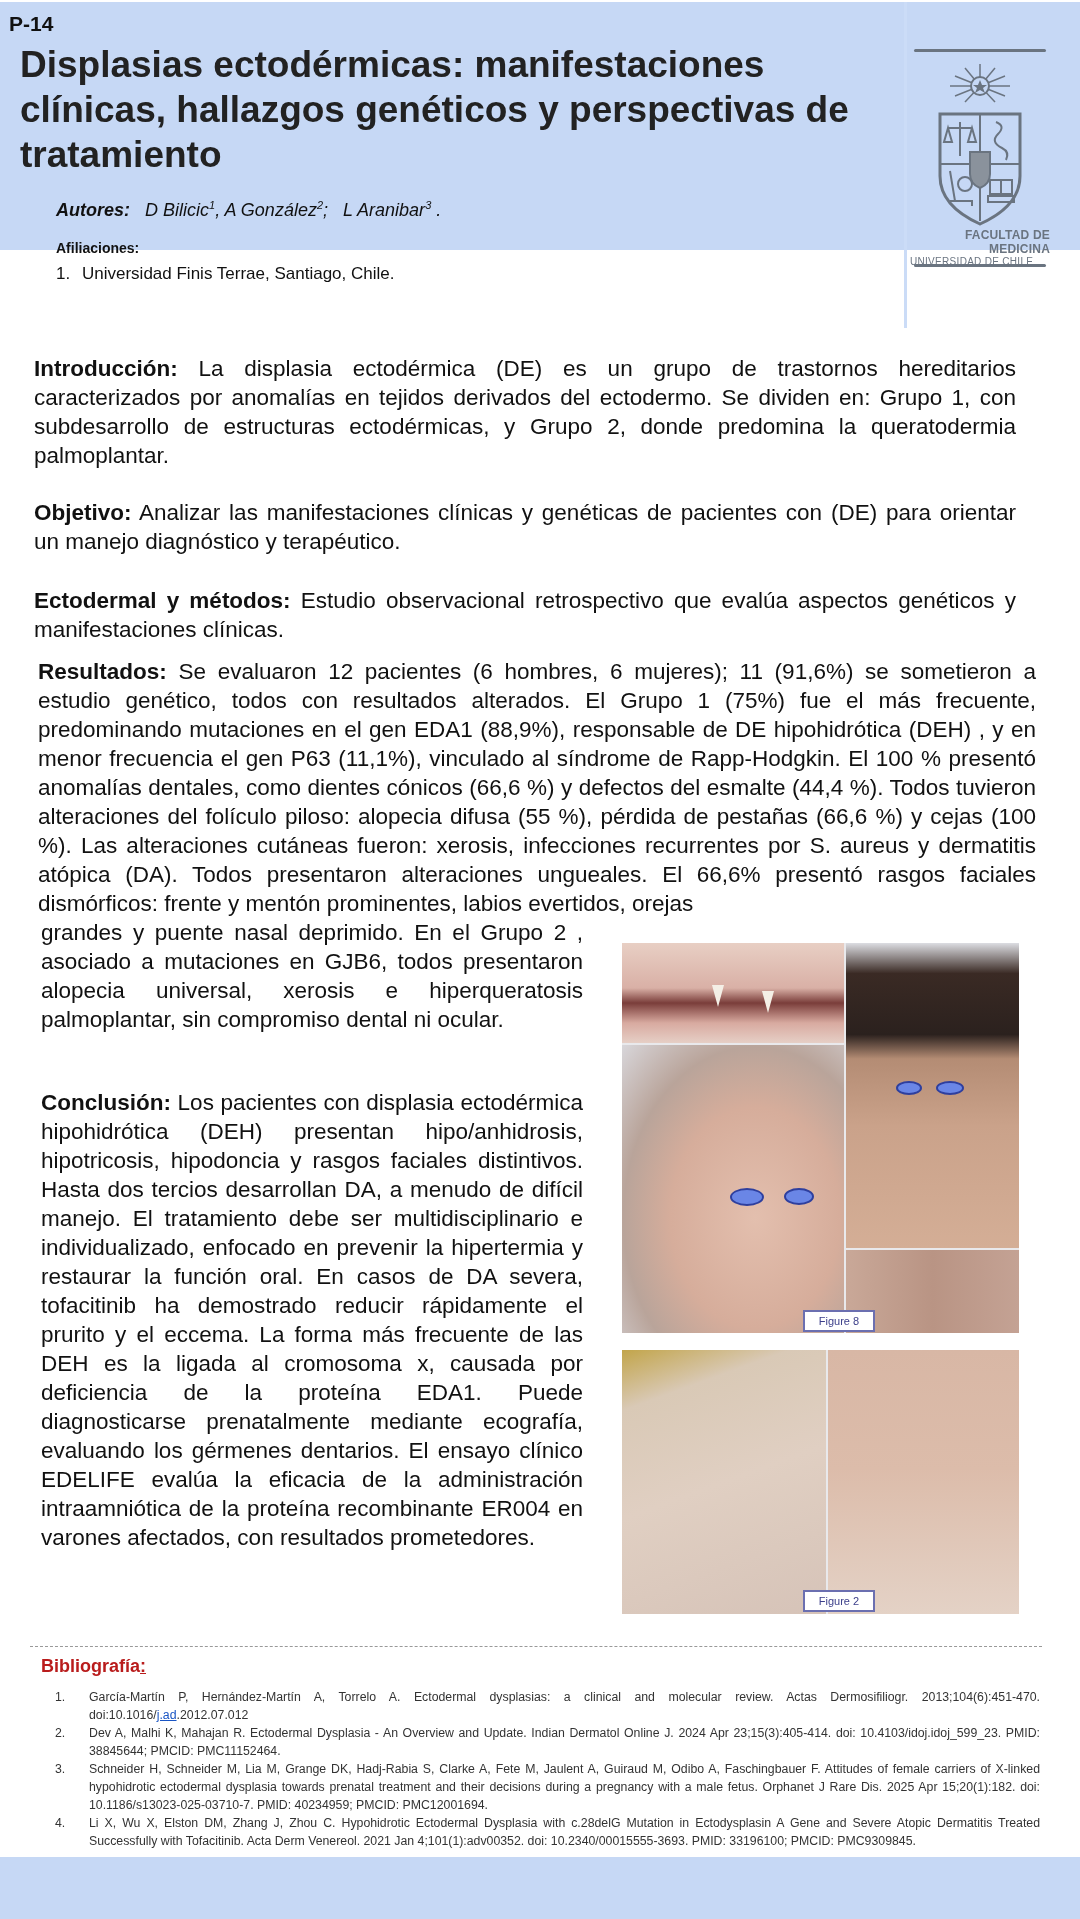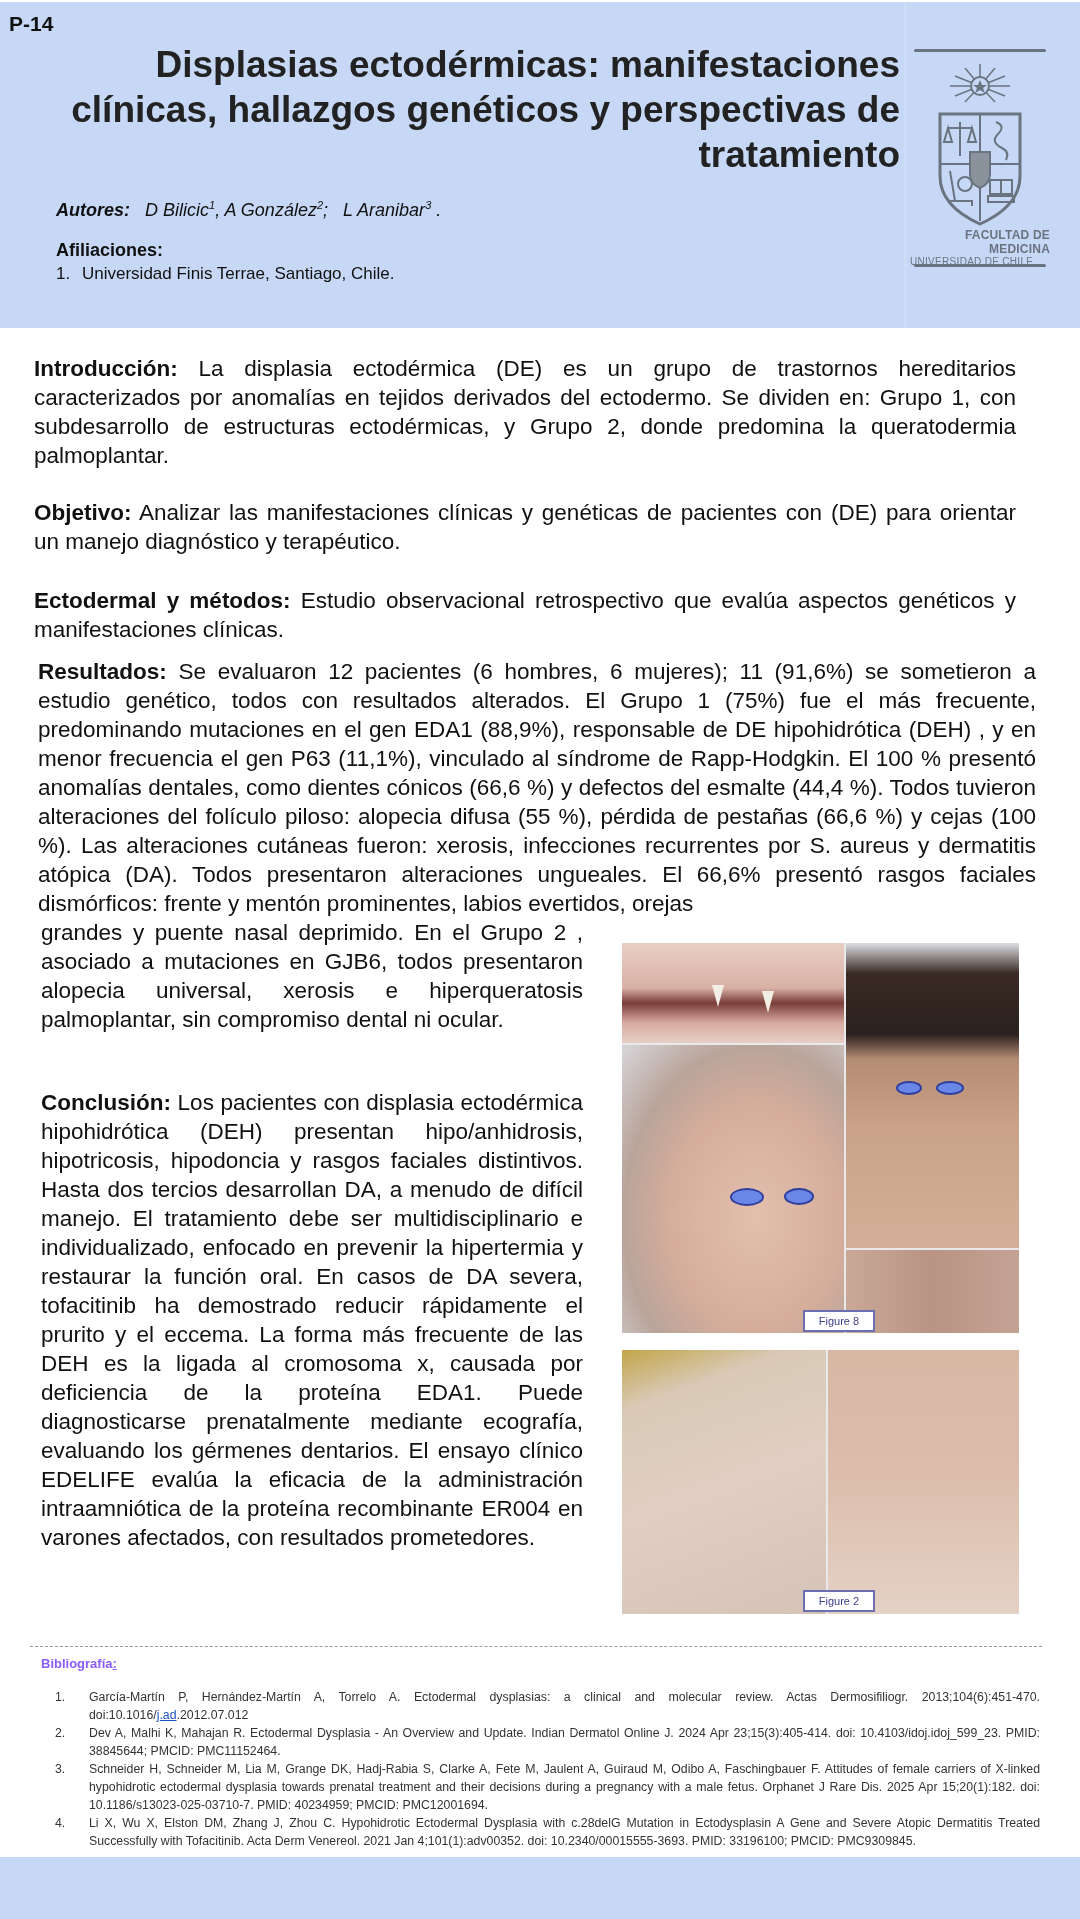--- a/index.html
+++ b/index.html
@@ -1,42 +1,42 @@
 <!DOCTYPE html>
 <html><head>
 <meta charset="utf-8">
 <style>
   html, body { margin: 0; padding: 0; }
   body {
     width: 1080px; height: 1919px; position: relative; overflow: hidden;
     background: #ffffff; font-family: "Liberation Sans", sans-serif; color: #111;
   }
   .header {
-    position: absolute; left: 0; top: 2px; width: 1080px; height: 326px;
+    position: absolute; left: 0; top: 2px; width: 1080px; height: 248px;
     background: #c6d8f5;
   }
   .header-divider {
     position: absolute; left: 904px; top: 0; width: 3px; height: 326px;
     background: #cbdcf7;
   }
   .poster-code {
     position: absolute; left: 9px; top: 10px; font-weight: bold; font-size: 21px; color: #111;
   }
   .title {
-    position: absolute; left: 20px; top: 40px; width: 880px; text-align: right;
+    position: absolute; left: 20px; top: 40px; width: 880px; text-align: left;
     font-weight: bold; font-size: 37px; line-height: 45px; color: #222;
     margin: 0;
   }
   .authors {
     position: absolute; left: 56px; top: 197px; font-size: 18px; font-style: italic; color: #111;
   }
   .authors .lbl { font-weight: bold; margin-right: 10px; }
   .authors sup { font-size: 11px; }
   .affil-label {
-    position: absolute; left: 56px; top: 238px; font-weight: bold; font-size: 18px;
+    position: absolute; left: 56px; top: 238px; font-weight: bold; font-size: 14px;
   }
   .affil-list {
     position: absolute; left: 56px; top: 260px; font-size: 17px; line-height: 23px; margin: 0; padding: 0; list-style: none;
   }
   .affil-list li span.num { display: inline-block; width: 26px; }
 
   .logo {
     position: absolute; left: 910px; top: 40px; width: 168px; height: 240px;
   }
   .logo .rule { position: absolute; left: 4px; width: 132px; height: 3px; background: #6a7480; border-radius: 2px; }
@@ -63,21 +63,21 @@
   .fig-label {
     position: absolute; background: #fff; border: 2px solid #6b6fb0; color: #3c3f8a;
     font-size: 11px; text-align: center; line-height: 18px;
   }
   .eye { position: absolute; background: #6a86e6; border: 2px solid #2e3f9e; border-radius: 50%; }
 
   .dash {
     position: absolute; left: 30px; top: 1646px; width: 1012px; height: 0; border-top: 1px dashed #999;
   }
   .biblio-title {
-    position: absolute; left: 41px; top: 1656px; font-weight: bold; font-size: 13px; color: #8b5cf6;
+    position: absolute; left: 41px; top: 1656px; font-weight: bold; font-size: 18px; color: #b91c1c;
   }
   .biblio-title .u { text-decoration: underline; }
   .biblio {
     position: absolute; left: 52px; top: 1688px; width: 988px; margin: 0; padding: 0; list-style: none;
     font-size: 12.3px; line-height: 18px; color: #333;
   }
   .biblio li { position: relative; padding-left: 37px; text-align: justify; }
   .biblio li .n { position: absolute; left: 3px; top: 0; }
   .biblio a { color: #1a55c4; text-decoration: underline; }
   .footer {

